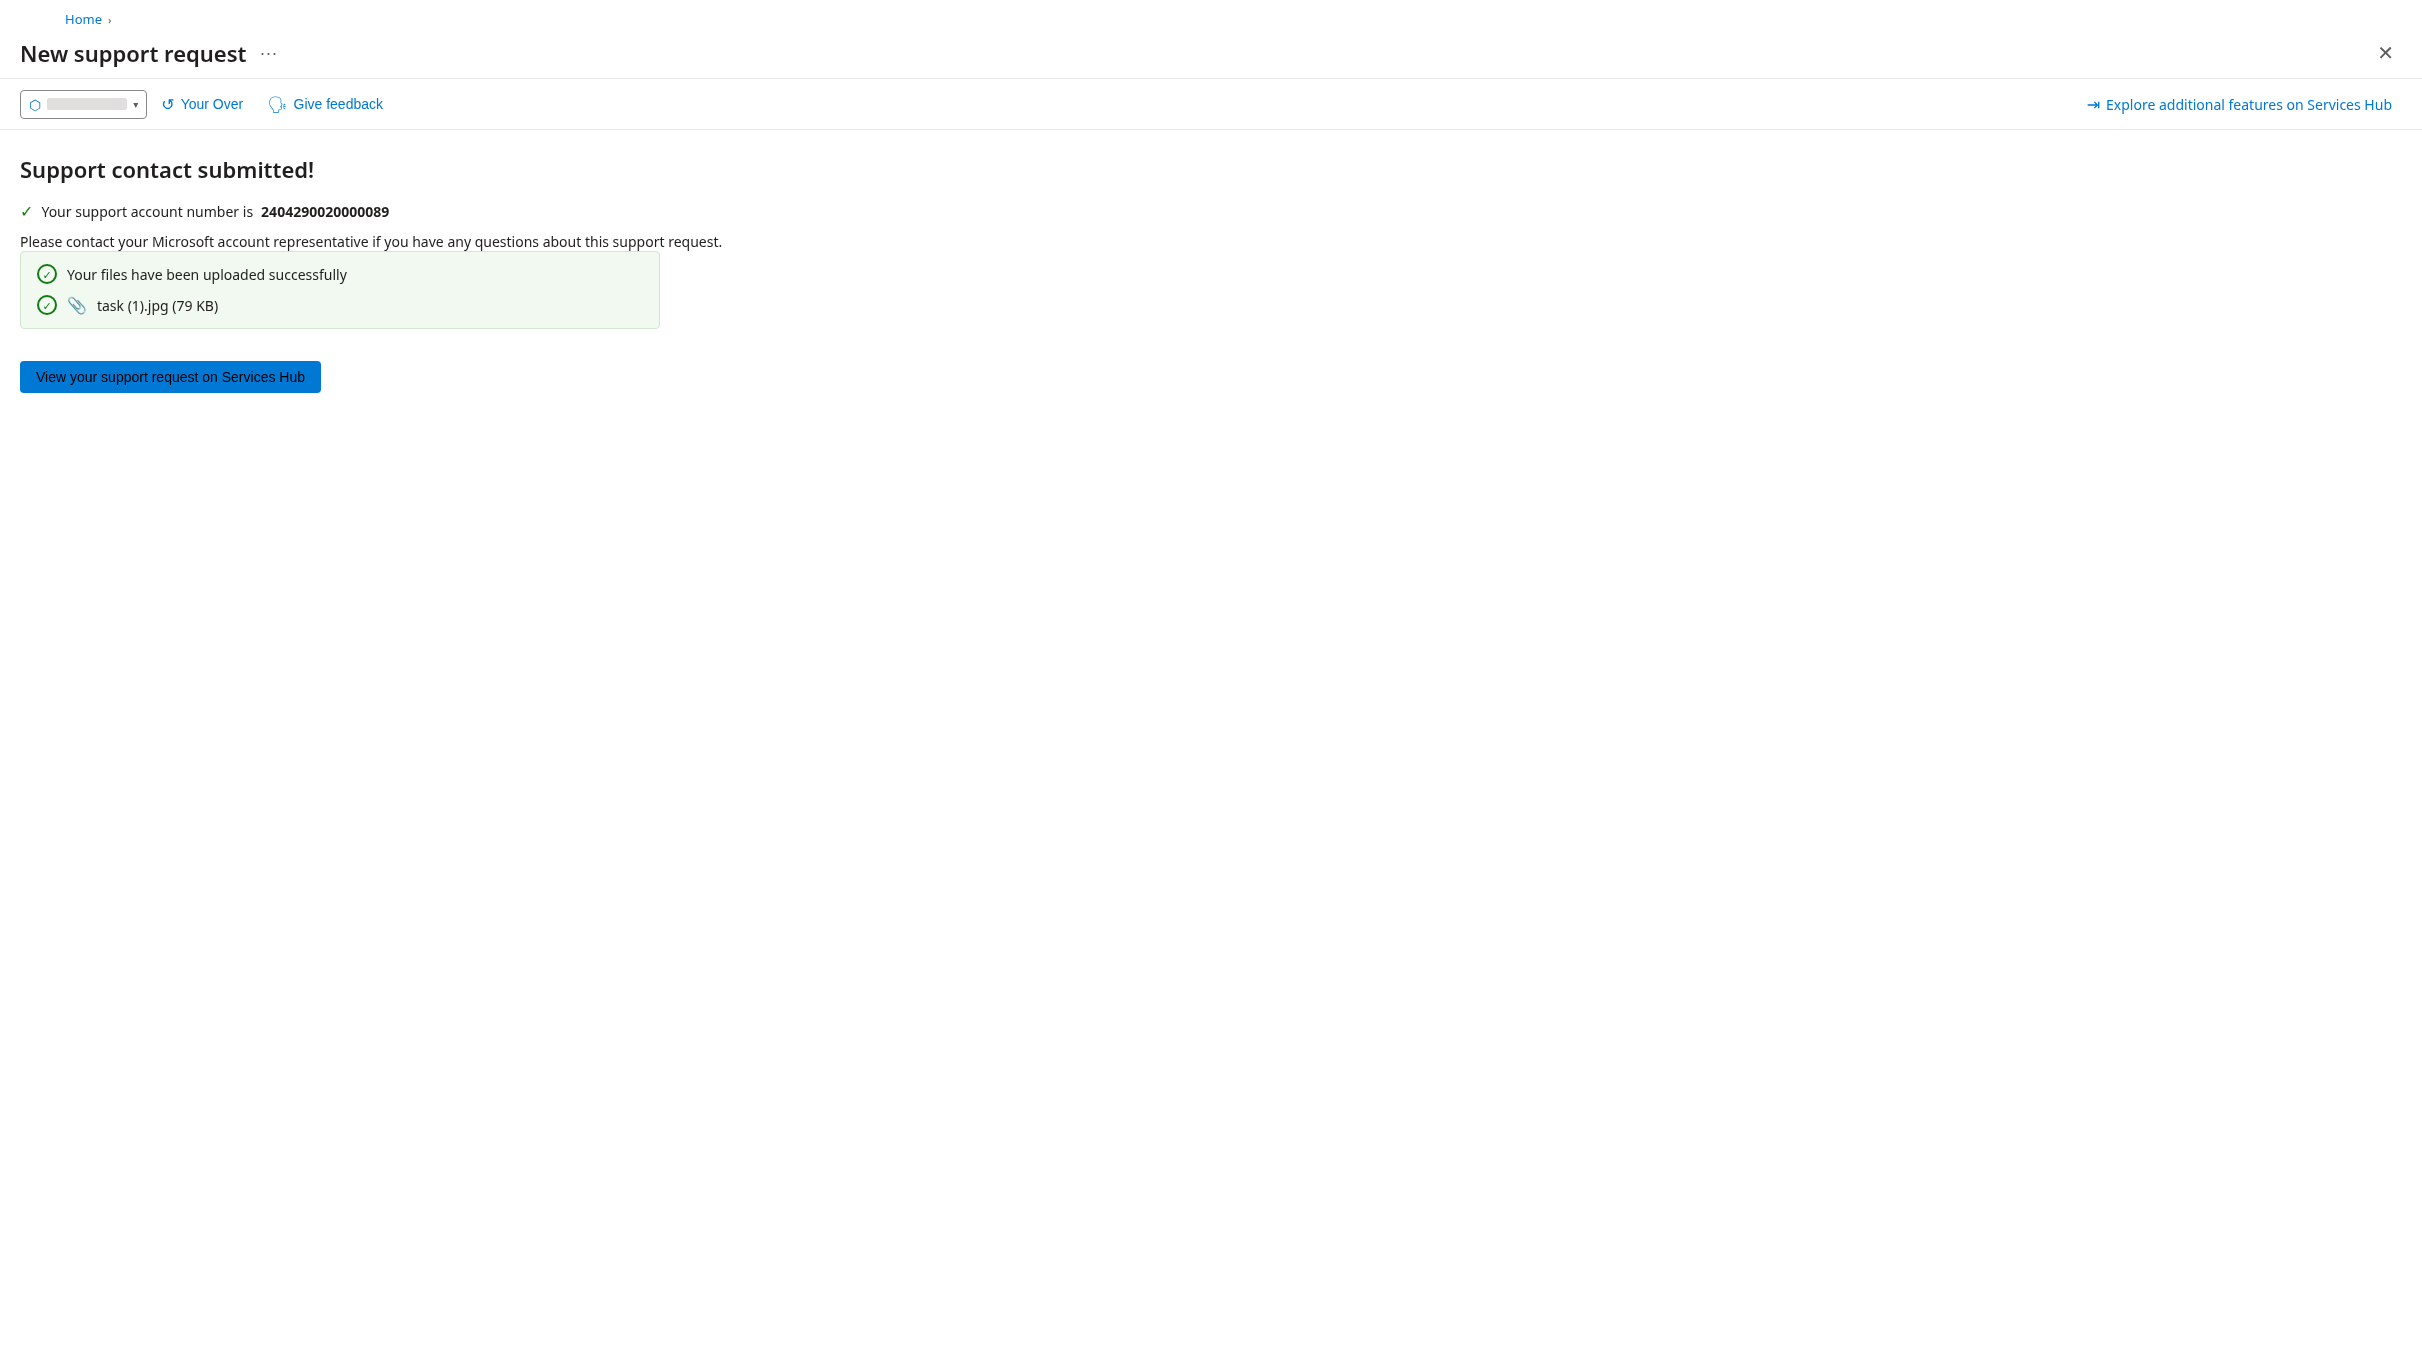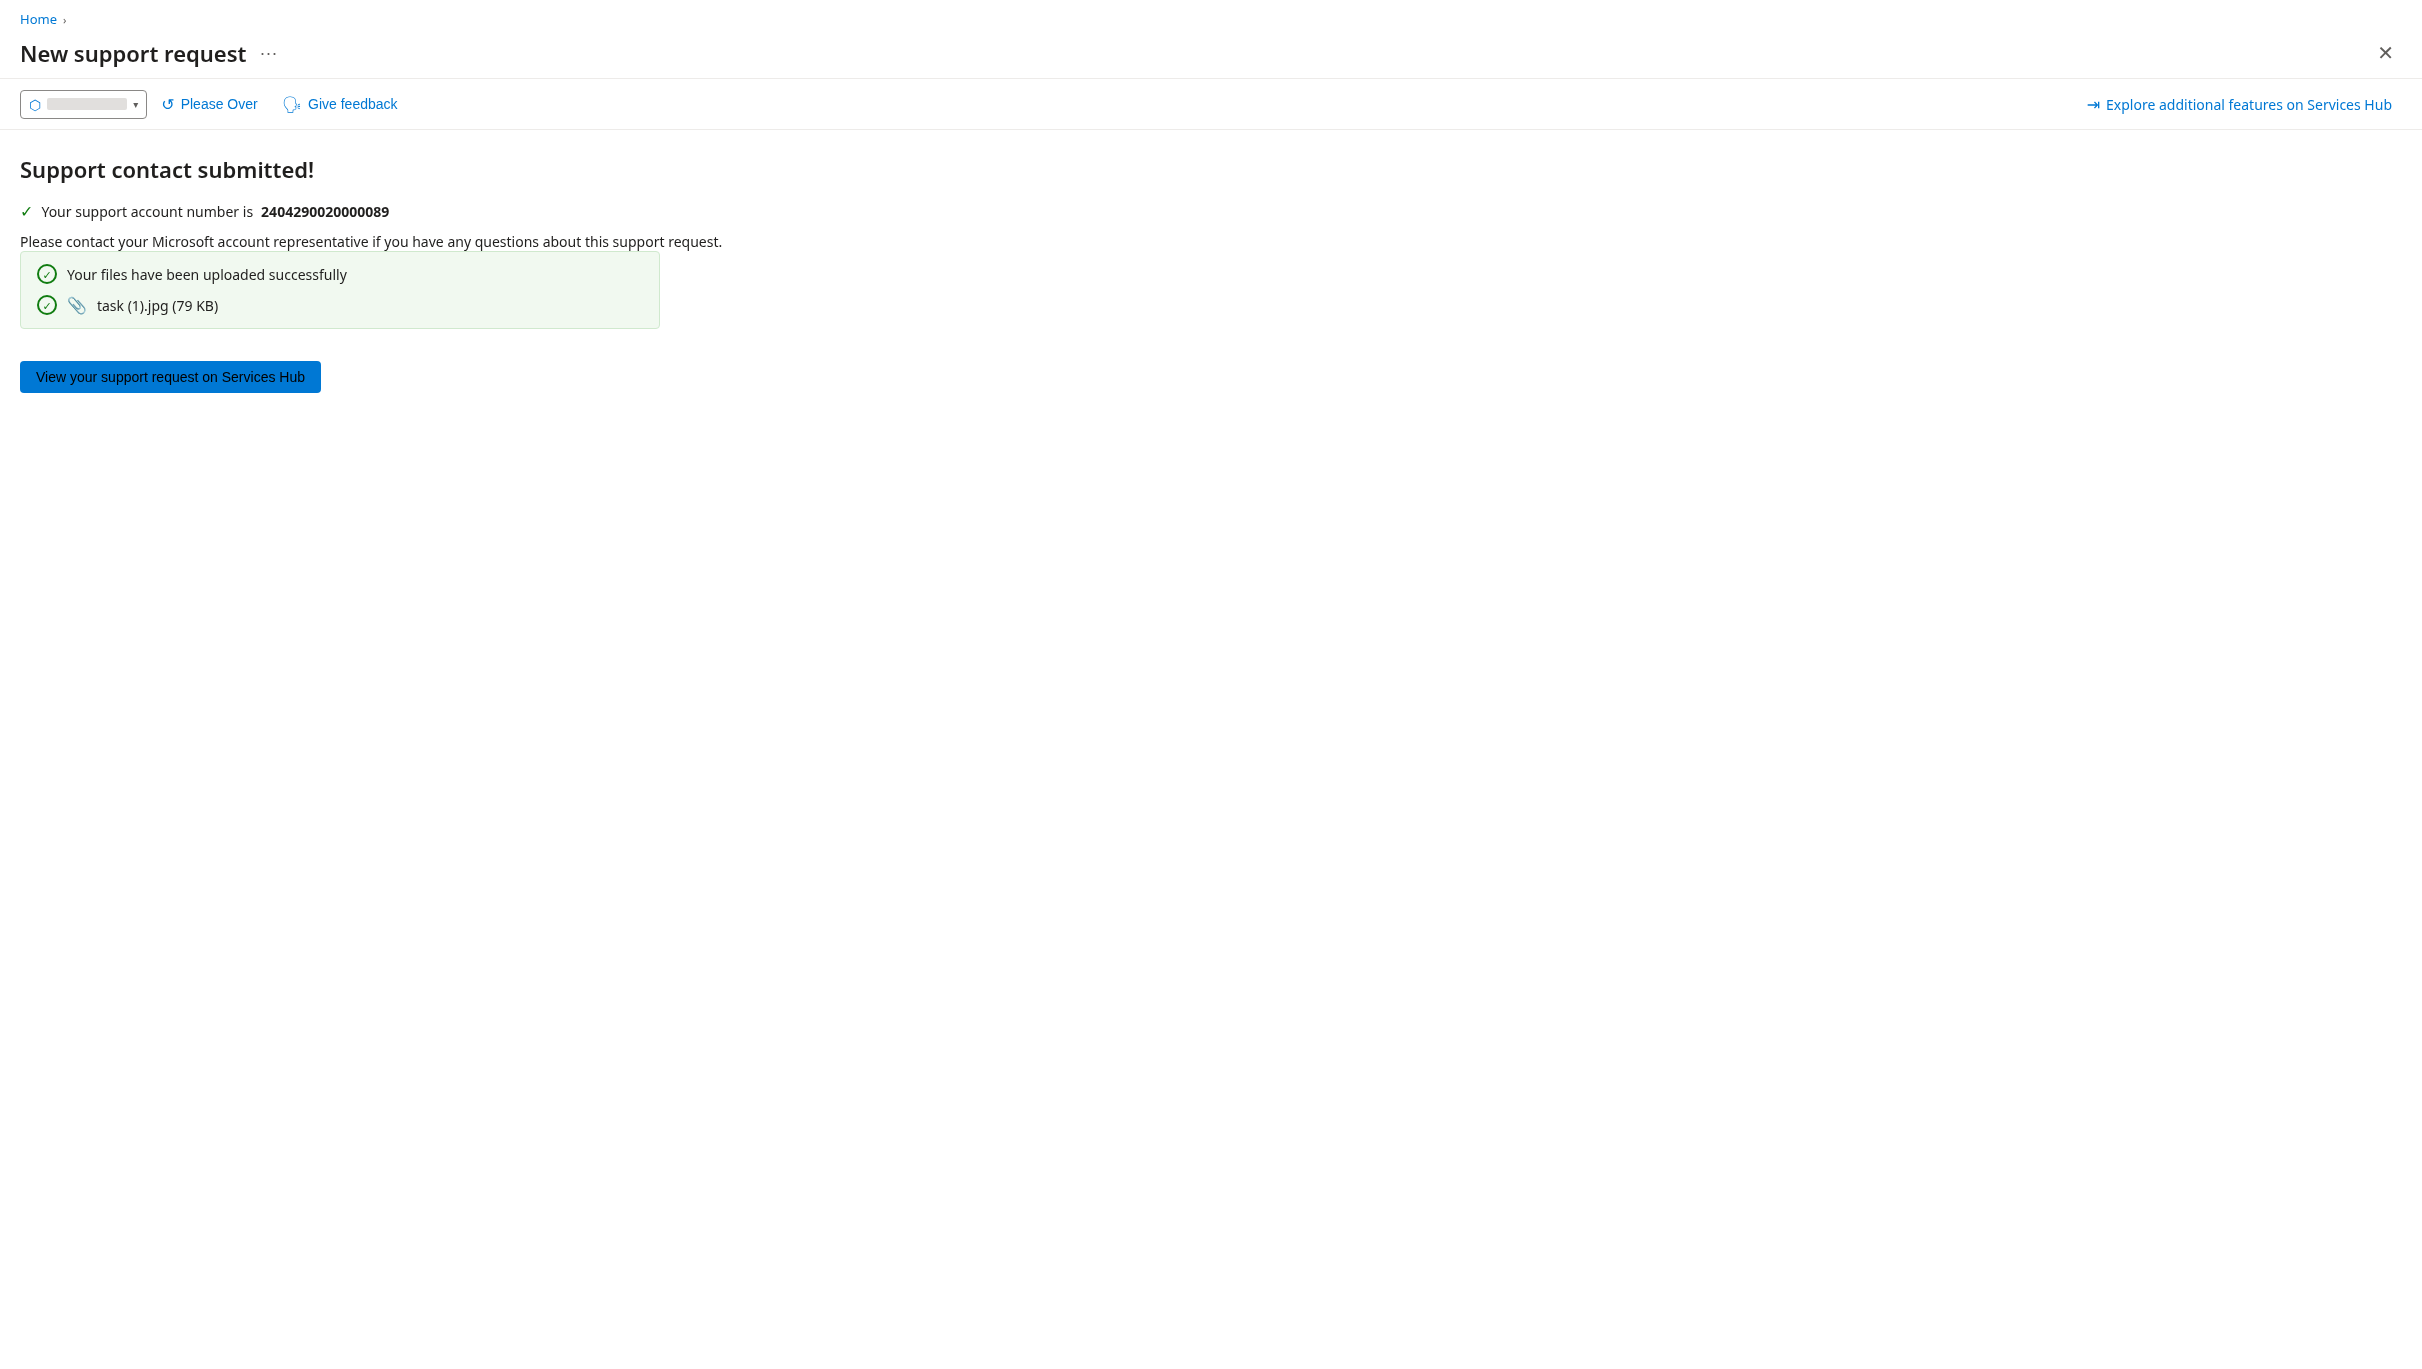--- a/index.html
+++ b/index.html
@@ -14,20 +14,21 @@
     .breadcrumb {
       display: flex;
       align-items: center;
       padding: 10px 20px 6px 20px;
       font-size: 13px;
       gap: 6px;
     }
     .breadcrumb a {
       color: #0078d4;
       text-decoration: none;
+      margin-left: 45px;
     }
     .breadcrumb-sep {
       color: #605e5c;
       font-size: 11px;
     }
 
     .page-header {
       display: flex;
       align-items: center;
       padding: 4px 20px 10px 20px;
@@ -221,21 +222,21 @@
 <div class="toolbar">
 
   <div class="subscription-selector">
     <span class="sub-icon">⬡</span>
     <span class="sub-label"></span>
     <span class="chevron-down">▾</span>
   </div>
 
   <button class="toolbar-btn">
     <span class="btn-icon">↺</span>
-    <span>Please Over</span>
+    <span>Your Over</span>
   </button>
 
   <button class="toolbar-btn">
     <span class="btn-icon">🗣</span>
     <span>Give feedback</span>
   </button>
 
   <a href="#" class="explore-link">
     <span style="font-size:16px;">⇥</span>
     <span>Explore additional features on Services Hub</span>

